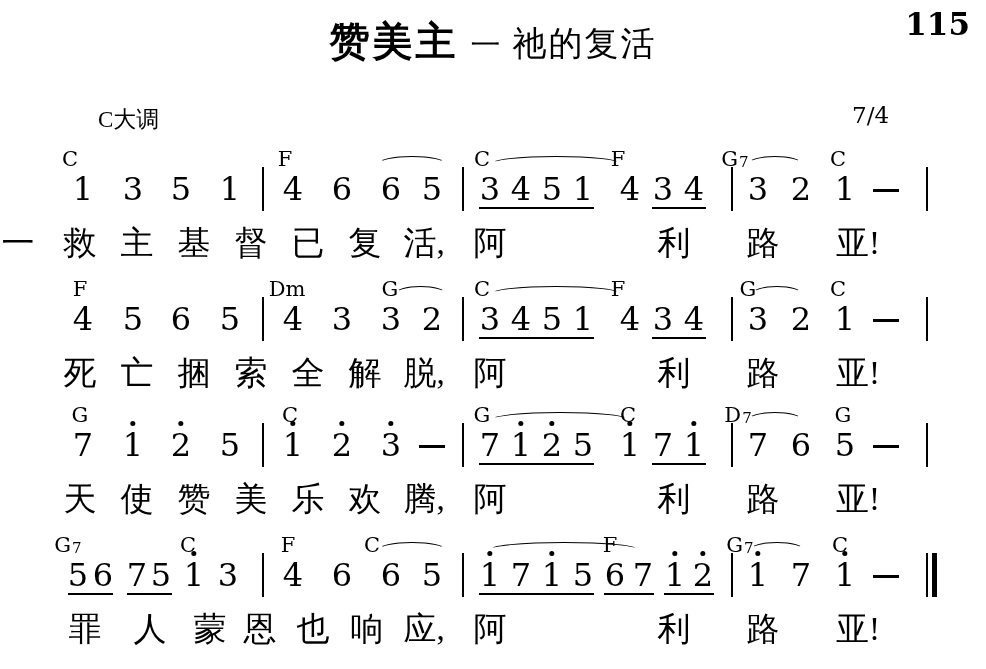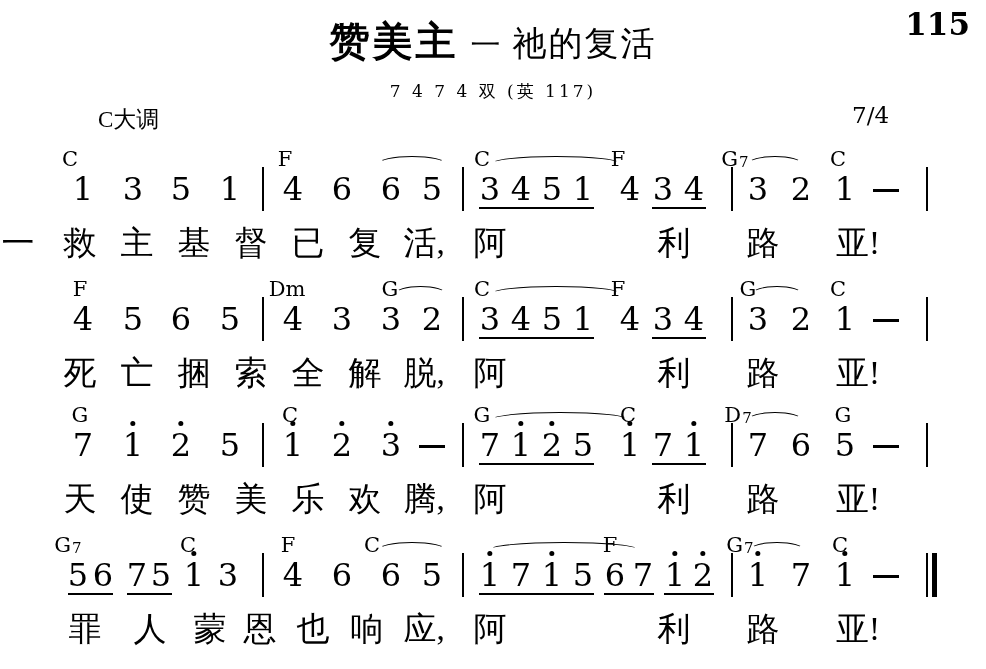--- a/index.html
+++ b/index.html
@@ -35,21 +35,20 @@
          font-family:"Liberation Serif",serif;white-space:nowrap;}
 </style>
 </head>
 <body>
 
 <div class="page">
   <div class="pageno">115</div>
   <div class="title">
     <span class="t-main">赞美主</span><span class="t-dash">一</span><span class="t-sub">祂的复活</span>
   </div>
-  <div class="meter">7 4 7 4 双 (英 117)</div>
   <div class="key">C大调</div>
   <div class="time">7/4</div>
   <div class="score">
       <div class="system" style="top: 147px;">
         <span class="chord" style="left: 70px;">C</span>
         <span class="chord" style="left: 285px;">F</span>
         <span class="chord" style="left: 482px;">C</span>
         <span class="chord" style="left: 618px;">F</span>
         <span class="chord" style="left: 735px;">G<span class="c7">7</span></span>
         <span class="chord" style="left: 838px;">C</span>

